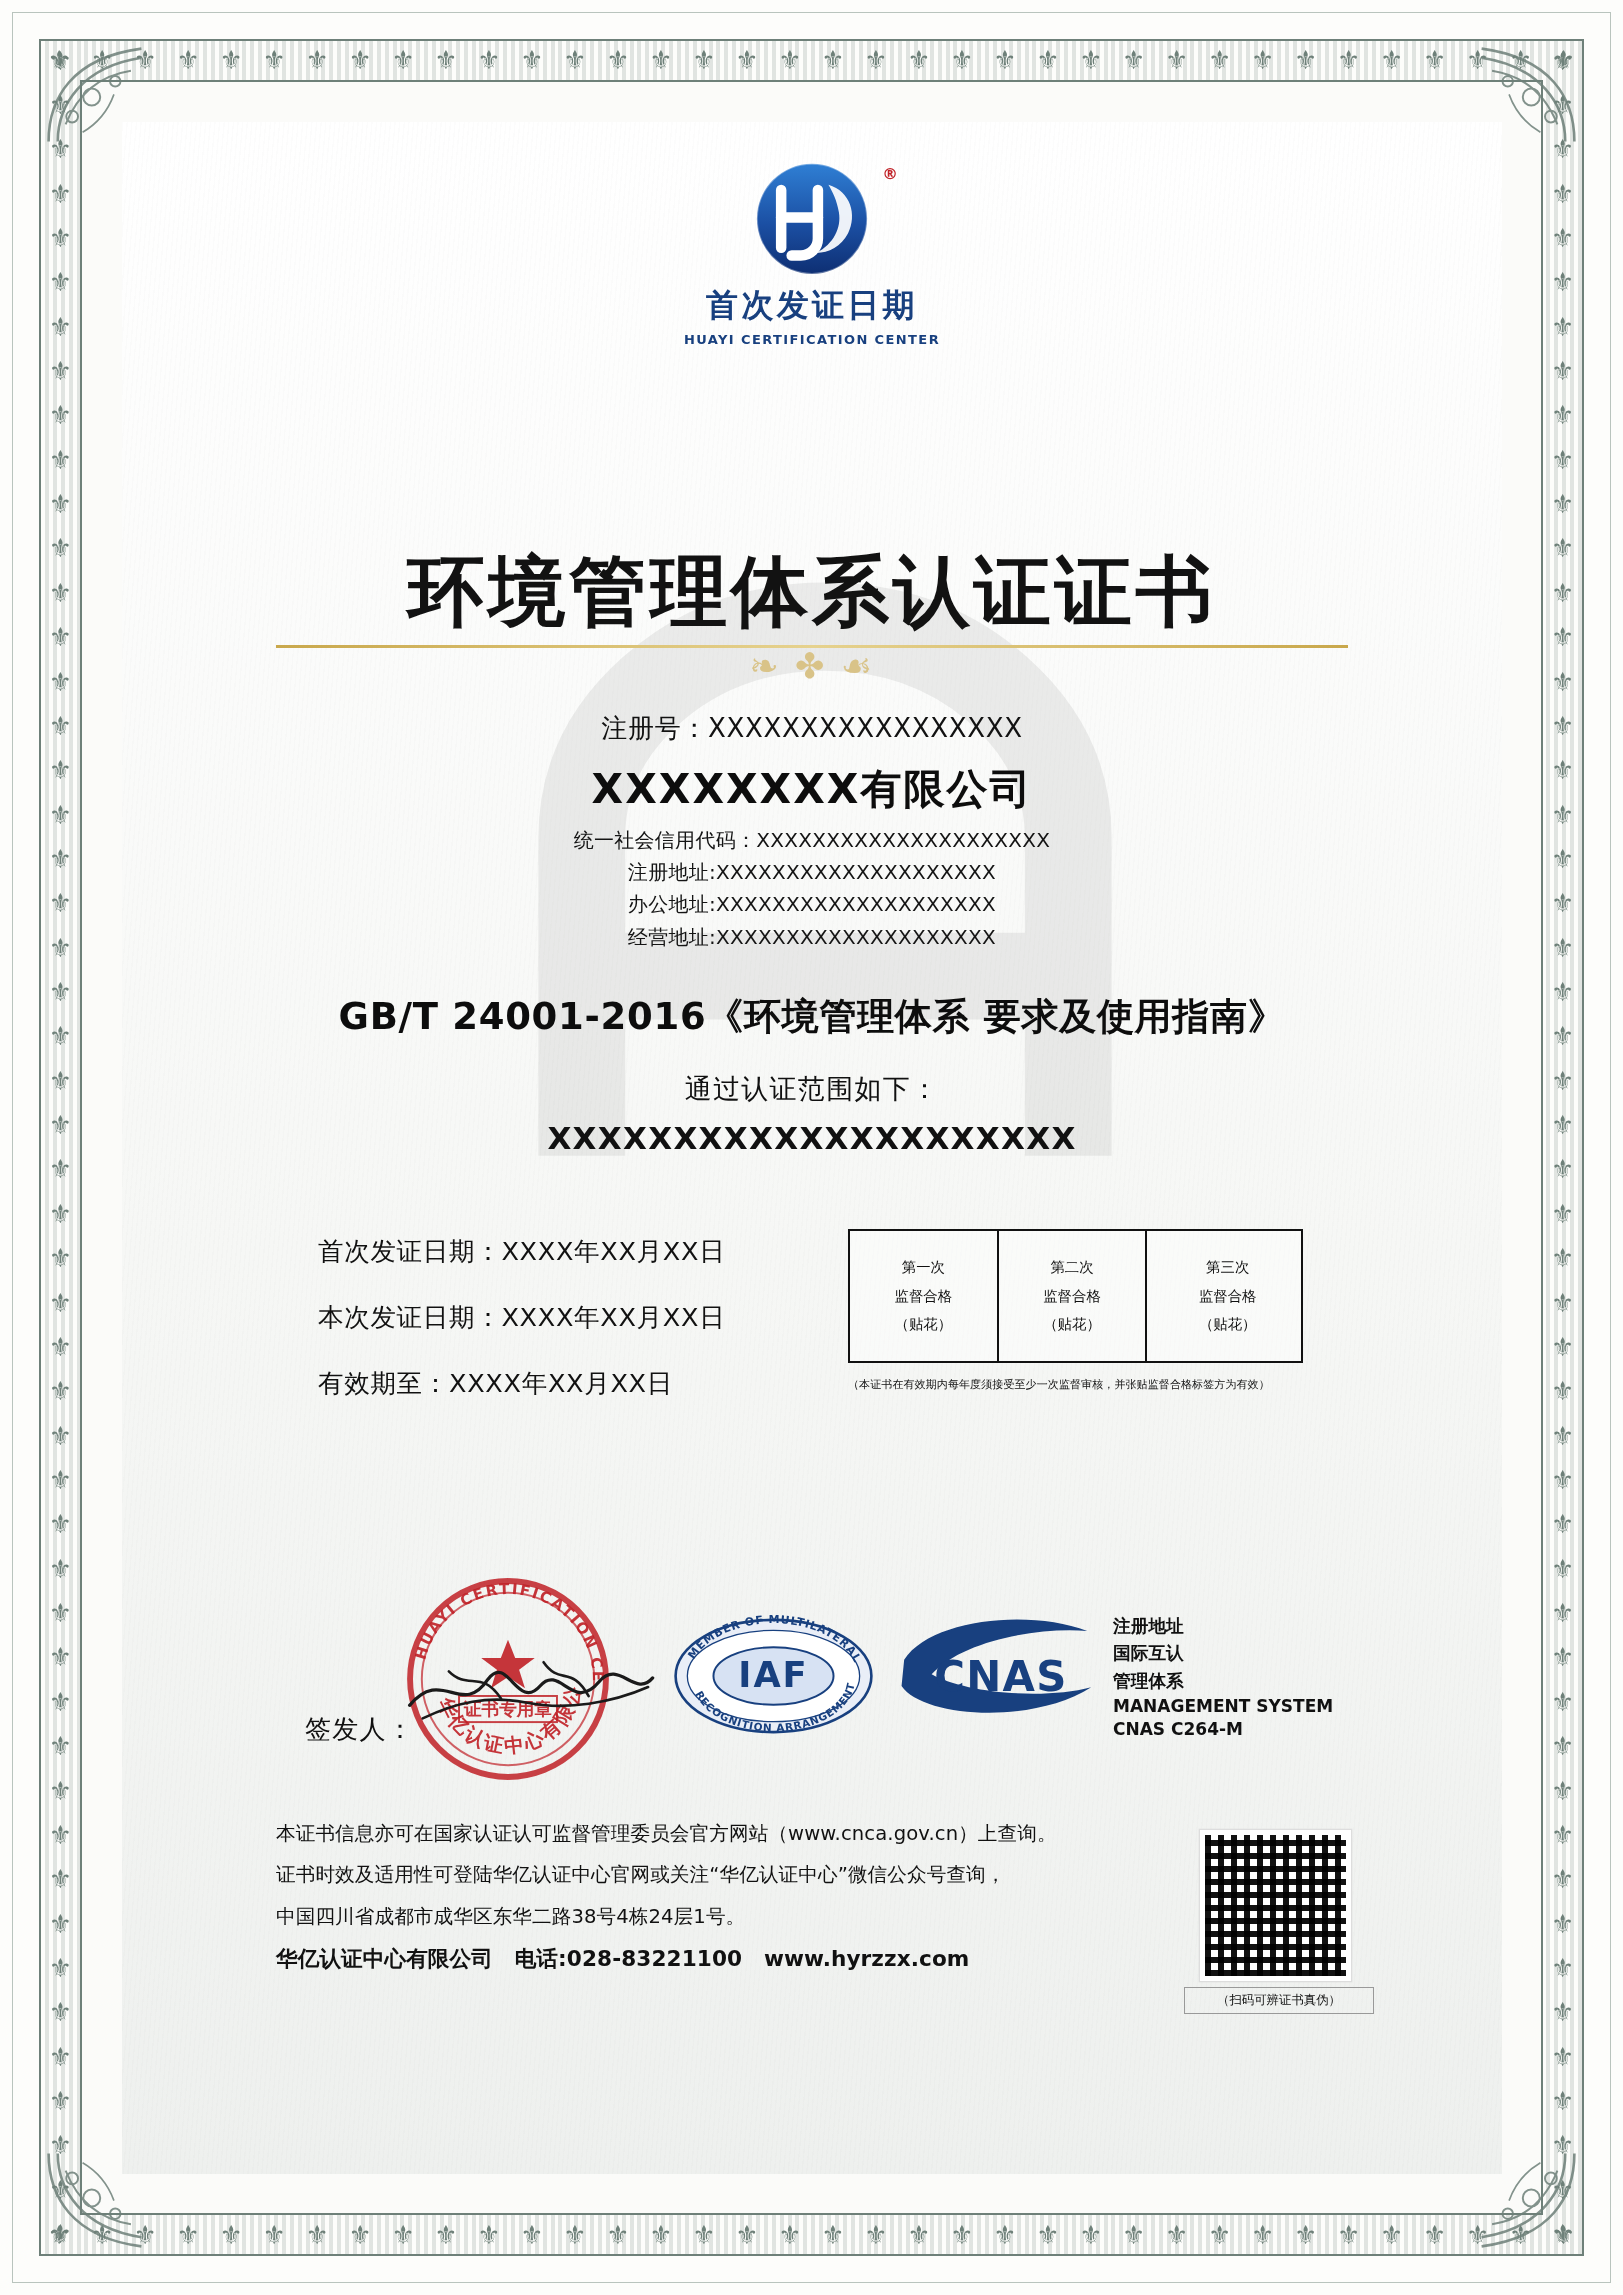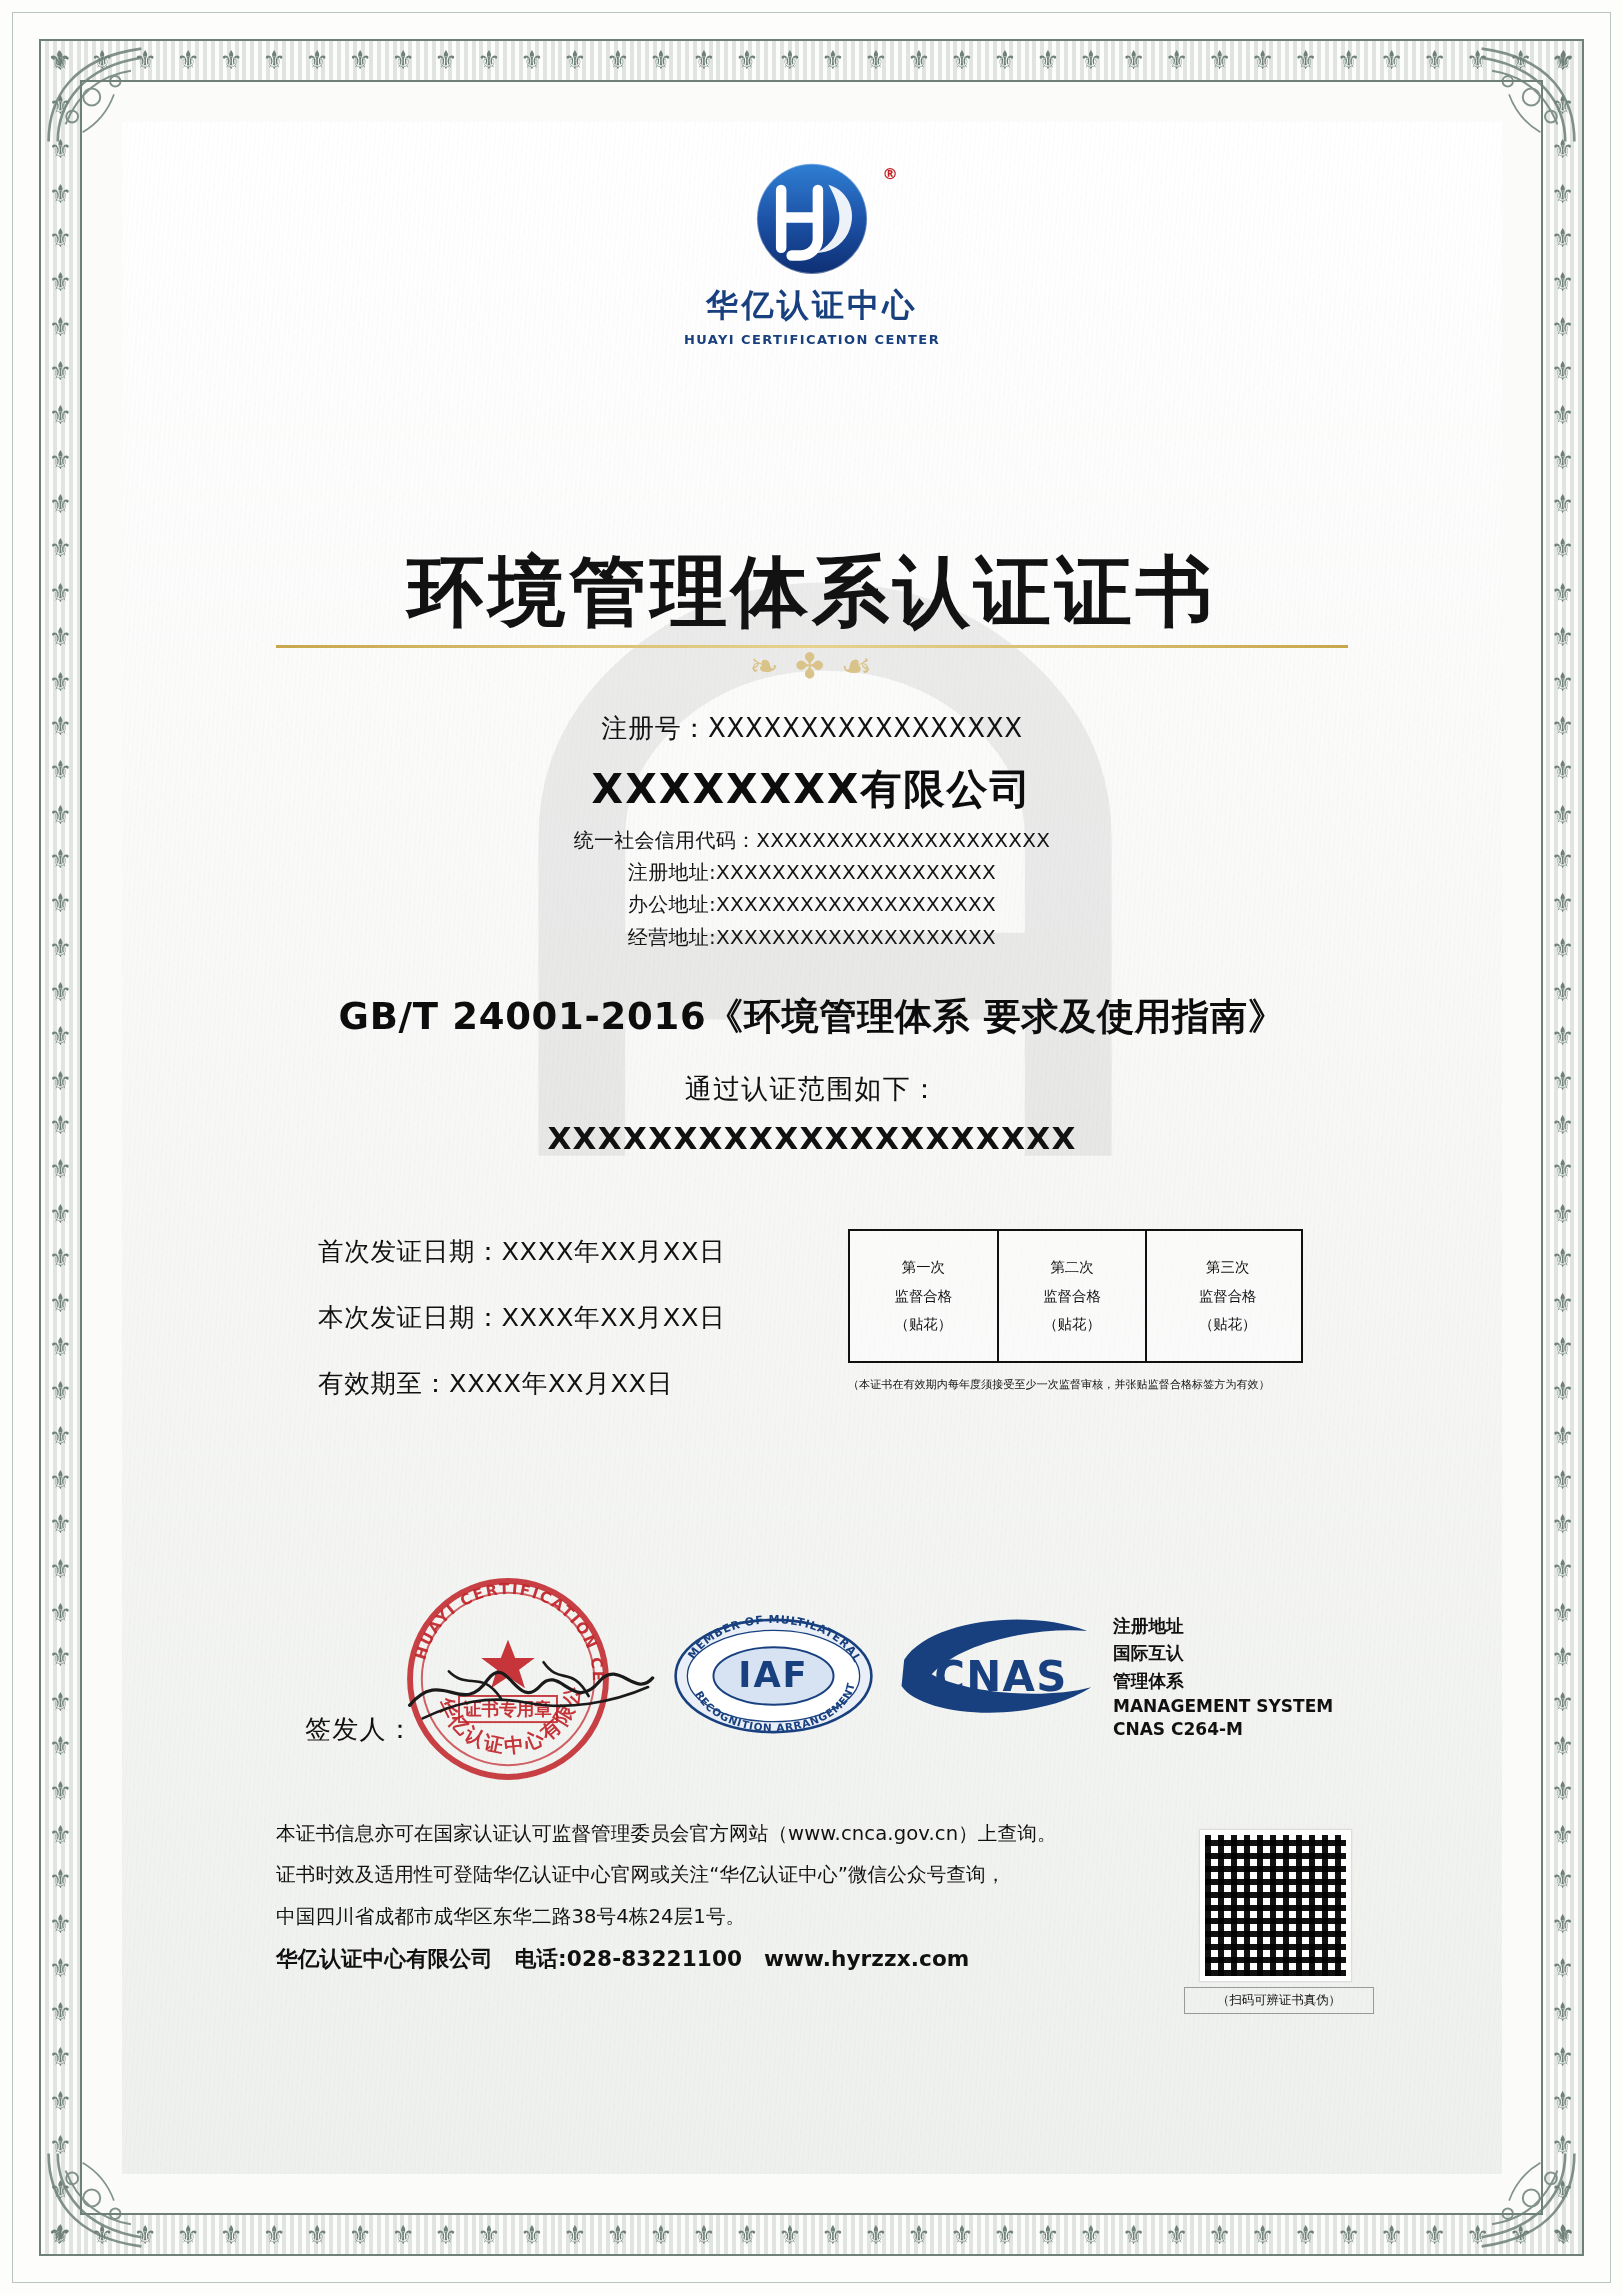--- a/index.html
+++ b/index.html
@@ -591,21 +591,21 @@
           </defs>
           <circle cx="125" cy="88" r="84" fill="url(#gblue)"></circle>
           <path d="M41 88 a84 84 0 0 1 168 0 a84 84 0 0 1 -168 0 Z" fill="none" stroke="#ffffff" stroke-width="3" opacity=".35"></path>
           <path d="M78 44 v88" stroke="#ffffff" stroke-width="16" stroke-linecap="round" fill="none"></path>
           <path d="M78 86 h56" stroke="#ffffff" stroke-width="16" stroke-linecap="round" fill="none"></path>
           <path d="M134 44 v74 a26 26 0 0 1 -26 26 h-14" stroke="#ffffff" stroke-width="16" stroke-linecap="round" fill="none"></path>
           <path d="M150 36 c34 10 44 46 30 74 c-10 20 -30 30 -48 30 c26 -14 38 -38 34 -62 c-3 -18 -10 -32 -16 -42 Z" fill="#ffffff" opacity=".92"></path>
         </svg>
         <span class="logo-reg">®</span>
       </div>
-      <div class="logo-cn">华亿认证中心</div>
+      <div class="logo-cn">首次发证日期</div>
       <div class="logo-en">HUAYI CERTIFICATION CENTER</div>
     </div>
 
     <div class="title">环境管理体系认证证书</div>
     <div class="title-rule"></div>
     <div class="title-flourish">❧ ✤ ☙</div>
 
     <div class="reg-no">注册号：XXXXXXXXXXXXXXXXX</div>
     <div class="company">XXXXXXXX有限公司</div>
 

